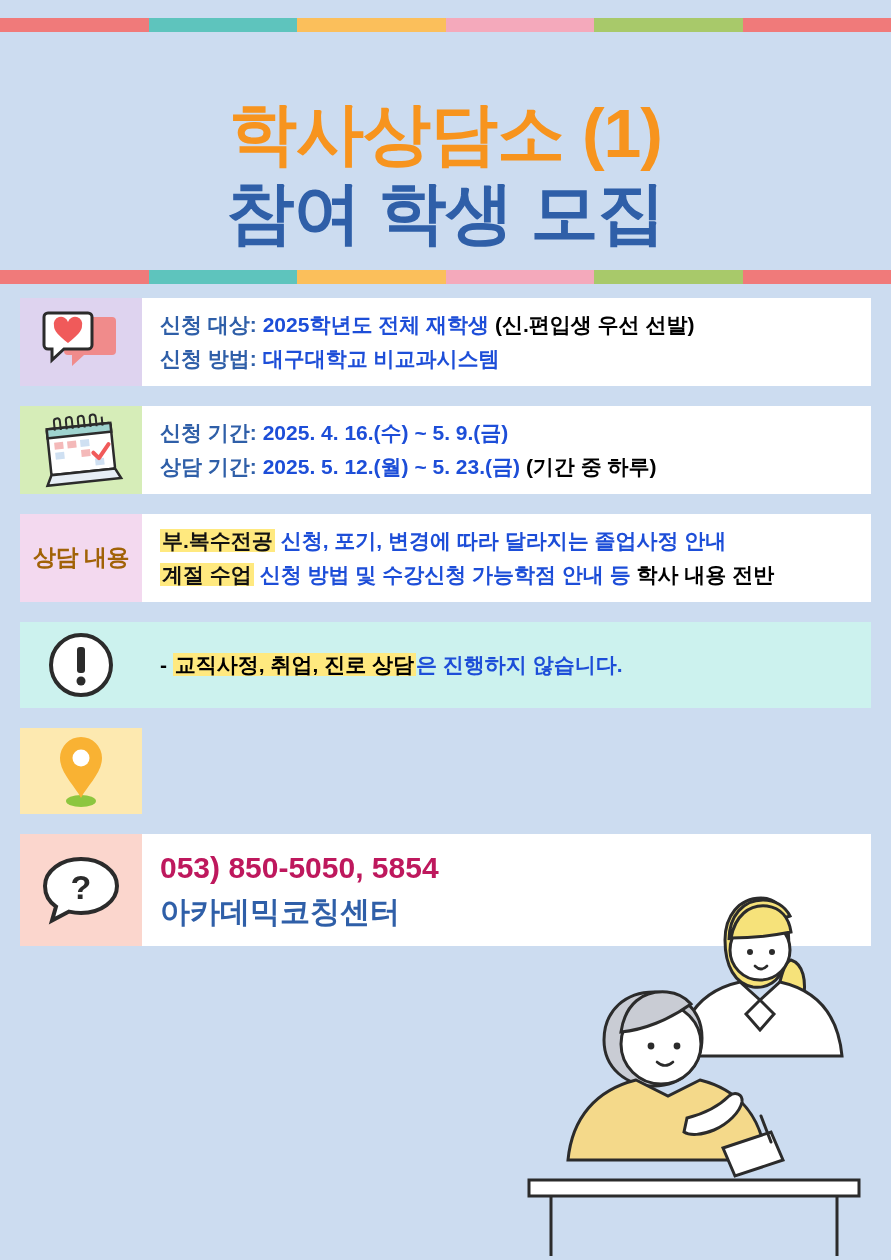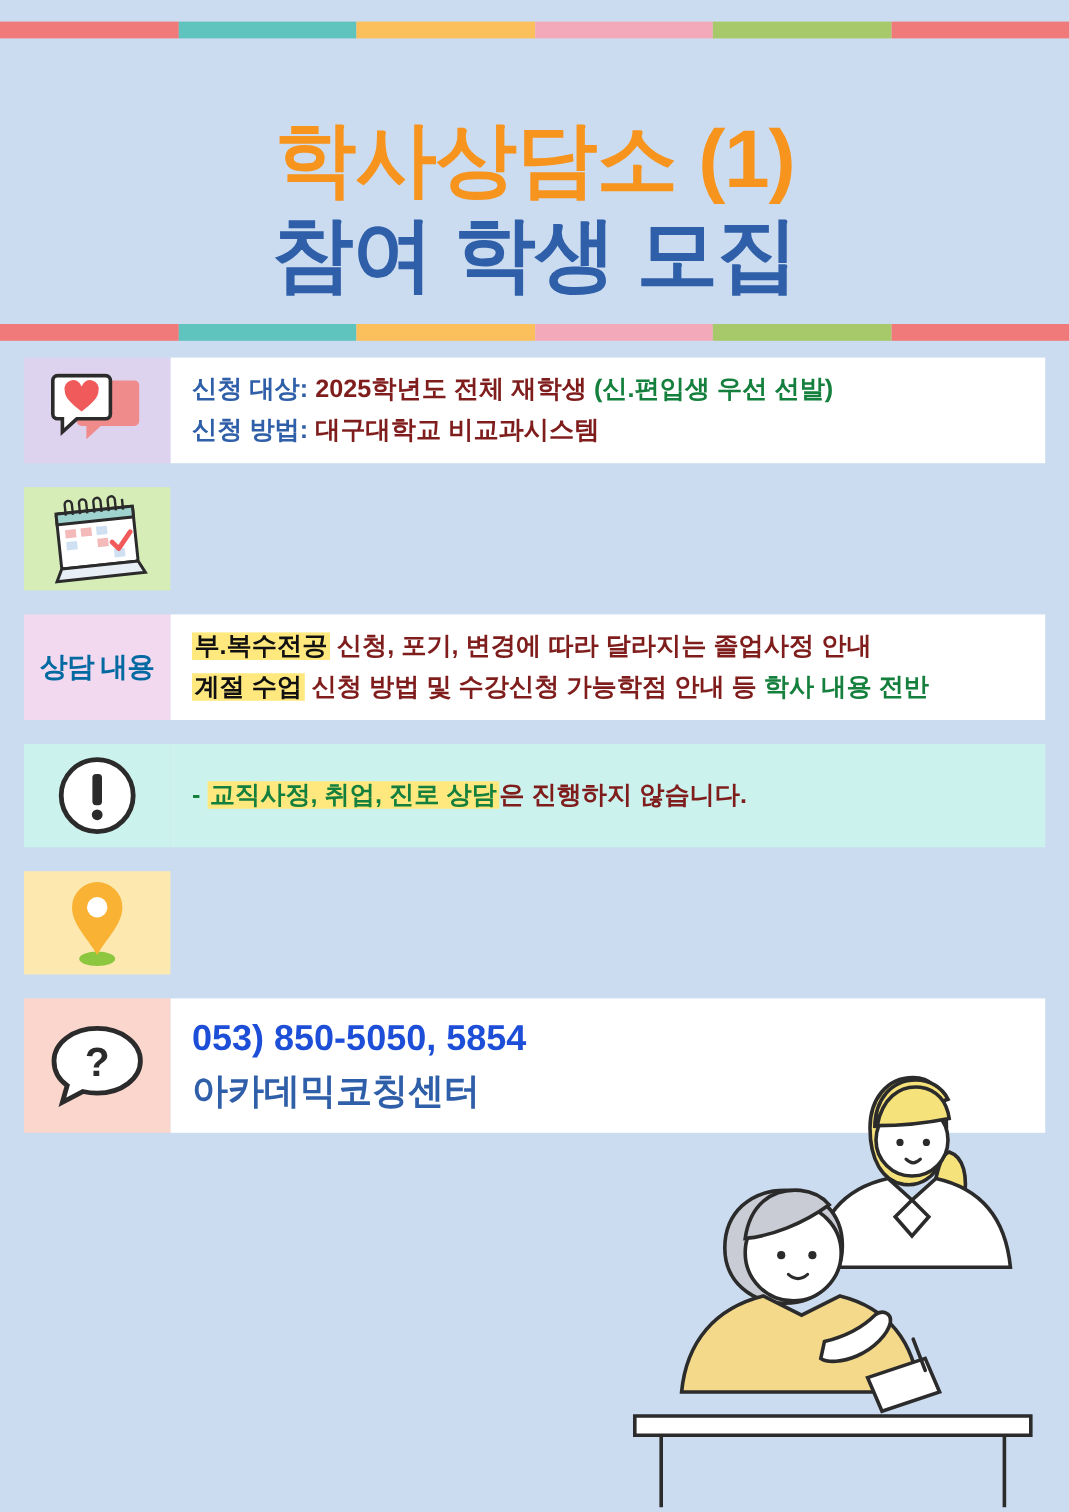--- a/index.html
+++ b/index.html
@@ -72,49 +72,48 @@
     gap: 16px;
   }
   .line {
     font-size: 21px;
     font-weight: bold;
     color: #111111;
     line-height: 1.62;
     white-space: nowrap;
   }
   .lbl-blue { color: #2f5fa8; }
-  .lbl-red  { color: #15803d; }
-  .lbl-dark { color: #7f1d1d; }
+  .lbl-red  { color: #000000; }
+  .lbl-dark { color: #1d4ed8; }
   .hl-yellow {
     background: #ffe97f;
     padding: 0 2px;
   }
   .big {
     font-size: 30px;
     font-weight: bold;
-    color: #1d4ed8;
+    color: #be185d;
     line-height: 1.45;
     white-space: nowrap;
   }
   .big.blue { color: #2f5fa8; }
 
   
   .ic-purple { background: #ded3ef; }
   .ic-green  { background: #d6edb8; }
   .ic-pink   { background: #f3d9ef; }
   .ic-mint   { background: #ccf2ee; }
   .ic-yellow { background: #fde9b0; }
   .ic-peach  { background: #fbd6cd; }
 
   .icon-cell.label-cell {
     font-size: 23px;
     font-weight: bold;
-    color: #0369a1;
+    color: #a16207;
     letter-spacing: -0.5px;
-    font-family: Liberation Serif, serif;
   }
 
   
   .people {
     position: absolute;
     right: 0;
     bottom: 0;
     width: 430px;
     height: 380px;
     pointer-events: none;
@@ -187,20 +186,28 @@
           <g fill="#cfe0f2">
             <rect x="46" y="28" width="9" height="7"></rect>
             <rect x="20" y="38" width="9" height="7"></rect>
             <rect x="59" y="48" width="9" height="7"></rect>
           </g>
           <path d="M58 42 l5 6 l11 -13" fill="none" stroke="#f05a5a" stroke-width="4" stroke-linecap="round" stroke-linejoin="round"></path>
           <path d="M14 60 l-5 10 h74 l-5 -10 z" fill="#e7eef6" stroke="#2b2b2b" stroke-width="2.5"></path>
         </g>
       </svg>
     </div>
+    <div class="text-cell">
+      <div class="line">
+        <span class="lbl-blue">신청 기간:</span><span class="lbl-dark"> 2025. 4. 16.(수) ~ 5. 9.(금)</span>
+      </div>
+      <div class="line">
+        <span class="lbl-blue">상담 기간:</span><span class="lbl-dark"> 2025. 5. 12.(월) ~ 5. 23.(금)</span><span class="lbl-red"> (기간 중 하루)</span>
+      </div>
+    </div>
   </div>
 
   <div class="row">
     <div class="icon-cell label-cell ic-pink">상담 내용</div>
     <div class="text-cell">
       <div class="line">
         <span class="hl-yellow">부.복수전공</span><span class="lbl-dark"> 신청, 포기, 변경에 따라 달라지는 졸업사정 안내</span>
       </div>
       <div class="line">
         <span class="hl-yellow">계절 수업</span><span class="lbl-dark"> 신청 방법 및 수강신청 가능학점 안내 등 </span><span class="lbl-red">학사 내용 전반</span>

